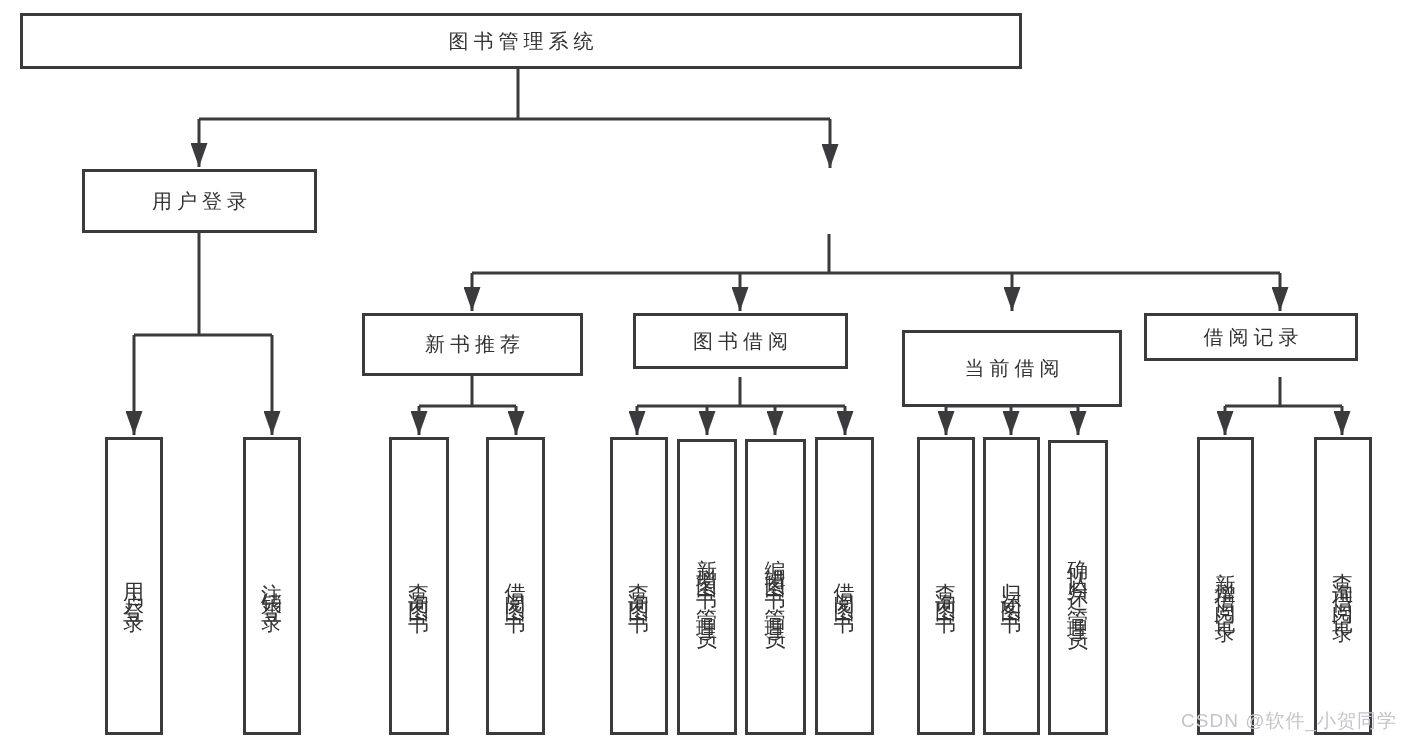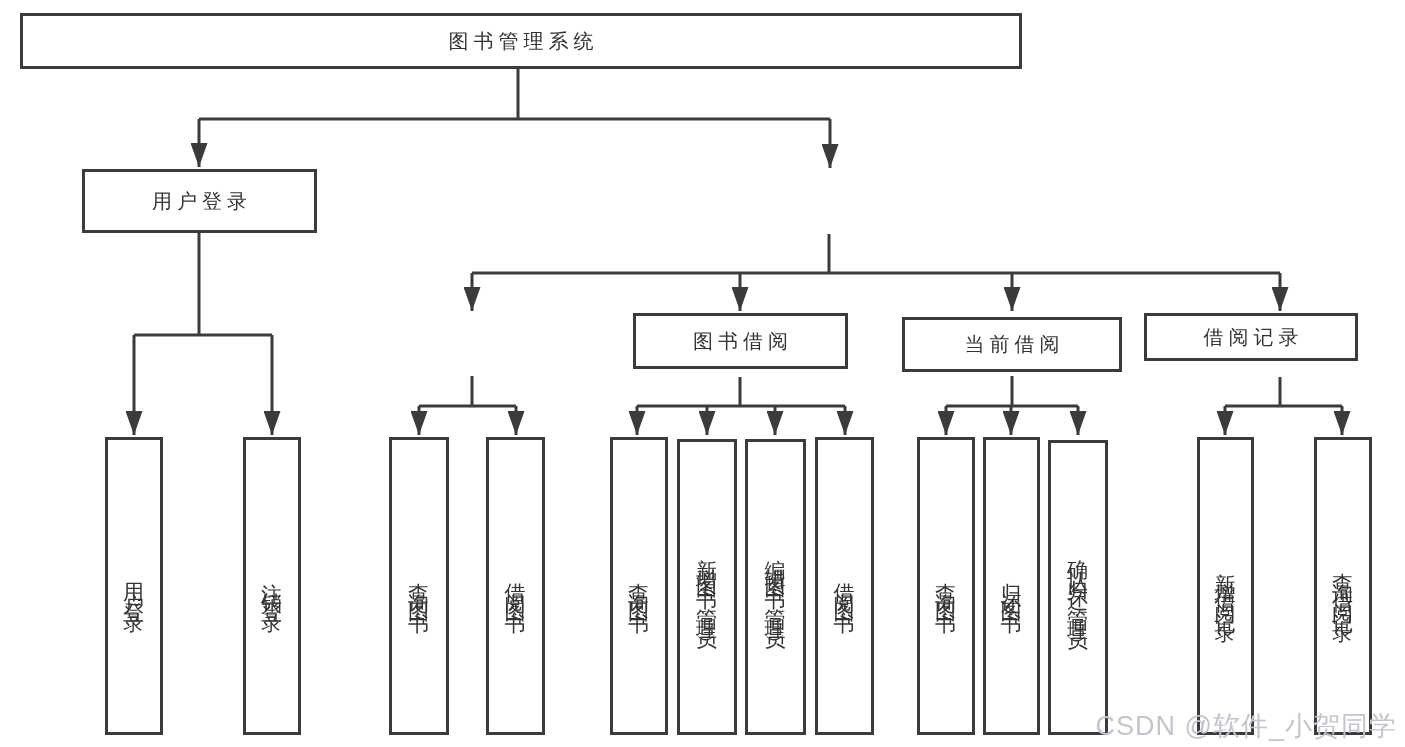--- a/index.html
+++ b/index.html
@@ -31,22 +31,22 @@
     writing-mode:vertical-rl;
     text-orientation:mixed;
     font-size:21px;
     letter-spacing:10px;
     line-height:1;
     white-space:nowrap;
   }
   #watermark {
     position:absolute;
     right:8px;
-    bottom:3px;
-    font-size:27px;
+    bottom:13px;
+    font-size:19px;
     letter-spacing:1px;
     color:#c2c5ca;
     z-index:5;
     white-space:nowrap;
   }
 </style>
 </head>
 <body>
 
 <div id="canvas">
@@ -82,24 +82,27 @@
   </svg>
 
   <div class="node h" style="left:20px;top:13px;width:1002px;height:56px">
     <span class="lbl">图书管理系统</span>
   </div>
 
   <div class="node h" style="left:82px;top:169px;width:235px;height:64px">
     <span class="lbl">用户登录</span>
   </div>
 
+  <div class="node h" style="left:362px;top:313px;width:221px;height:63px">
+    <span class="lbl">新书推荐</span>
+  </div>
   <div class="node h" style="left:633px;top:313px;width:215px;height:56px">
     <span class="lbl">图书借阅</span>
   </div>
-  <div class="node h" style="left:902px;top:317px;width:220px;height:55px">
+  <div class="node h" style="left:902px;top:330px;width:220px;height:77px">
     <span class="lbl">当前借阅</span>
   </div>
   <div class="node h" style="left:1144px;top:313px;width:214px;height:48px">
     <span class="lbl">借阅记录</span>
   </div>
 
   <div class="node v" style="left:105px;top:437px;width:58px;height:298px">
     <span class="lbl">用户登录</span>
   </div>
   <div class="node v" style="left:243px;top:437px;width:58px;height:298px">

